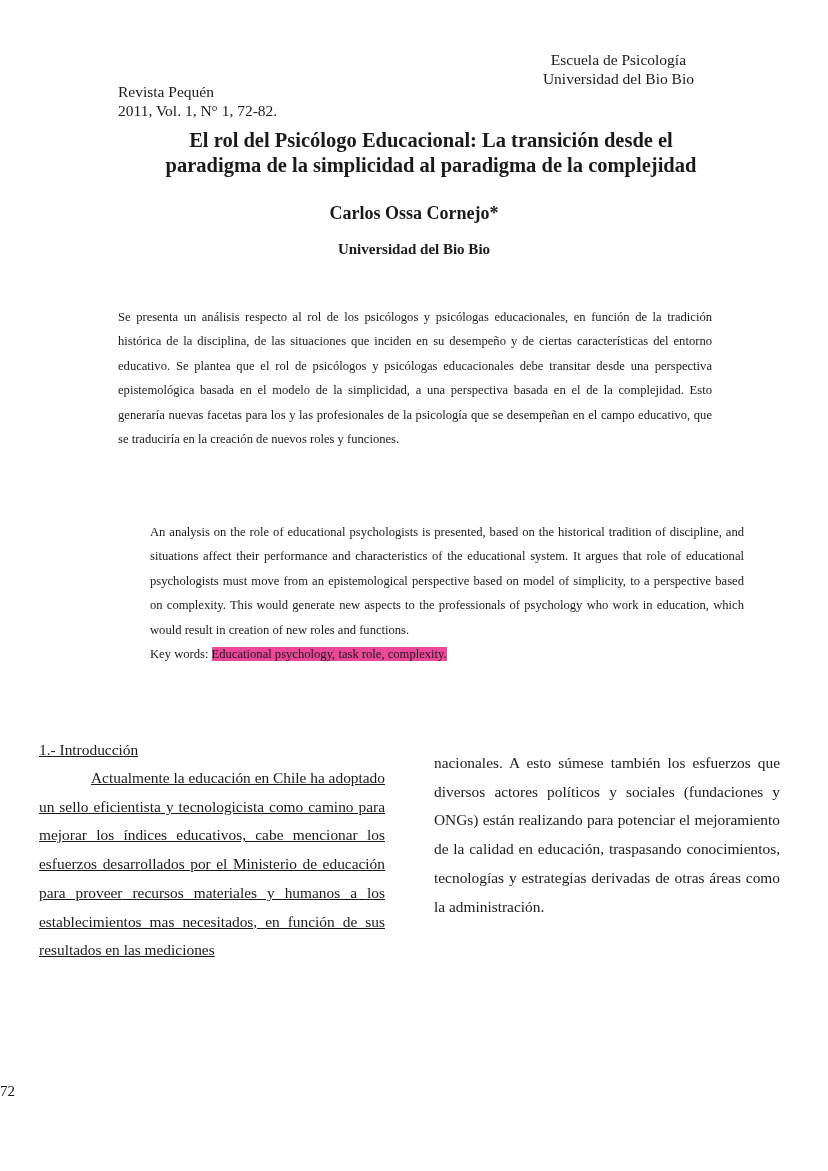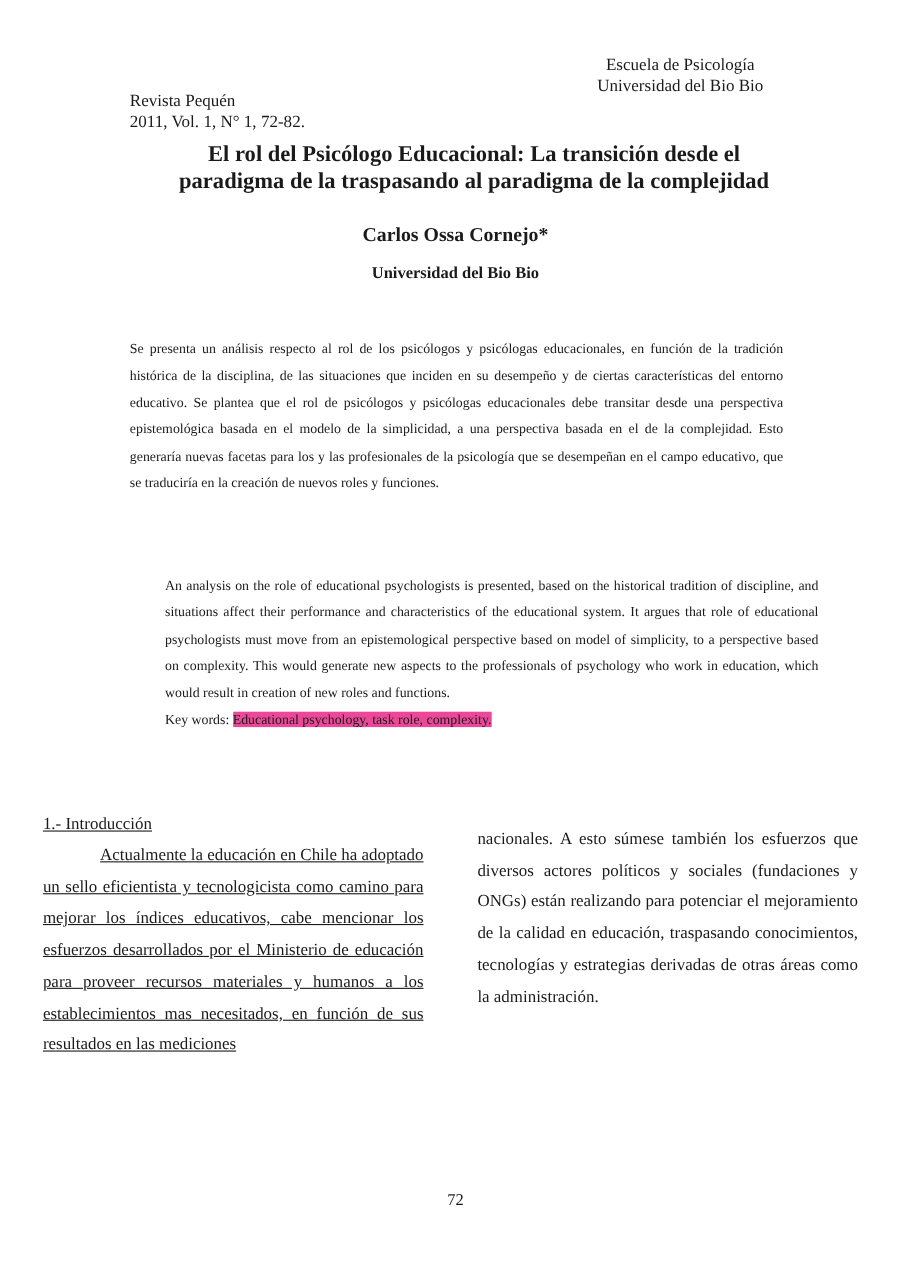--- a/index.html
+++ b/index.html
@@ -86,42 +86,42 @@
     .hl-underline {
       background: linear-gradient(to bottom, transparent 62%, #c8dcf0 62%, #c8dcf0 92%, transparent 92%);
       border-radius: 4px;
       box-decoration-break: clone;
       -webkit-box-decoration-break: clone;
       padding-right: 8px;
     }
     .page-number {
       position: absolute;
       left: 0; width: 828px; top: 1083px;
-      text-align: center;
+      text-align: left;
       font-size: 15px;
     }
   </style>
 </head>
 <body>
 
 <div class="page">
 
   <div class="header-left">
     <div>Revista Pequén</div>
     <div>2011, Vol. 1, N° 1, 72-82.</div>
   </div>
 
   <div class="header-right">
     <div>Escuela de Psicología</div>
     <div>Universidad del Bio Bio</div>
   </div>
 
   <div class="title">
     <div>El rol del Psicólogo Educacional: La transición desde el</div>
-    <div>paradigma de la traspasando al paradigma de la complejidad</div>
+    <div>paradigma de la simplicidad al paradigma de la complejidad</div>
   </div>
 
   <div class="author">Carlos Ossa Cornejo*</div>
   <div class="affiliation">Universidad del Bio Bio</div>
 
   <div class="abstract abstract-es">
     <p>Se presenta un análisis respecto al rol de los psicólogos y psicólogas educacionales, en función de la tradición histórica de la disciplina, de las situaciones que inciden en su desempeño y de ciertas características del entorno educativo. Se plantea que el rol de  psicólogos y psicólogas educacionales debe transitar desde una perspectiva epistemológica basada en el modelo de la simplicidad, a una perspectiva basada en el de la complejidad. Esto generaría nuevas facetas para los y las profesionales de la psicología que se desempeñan en el campo educativo, que se traduciría en la creación de nuevos roles y funciones.</p>
   </div>
 
   <div class="abstract abstract-en">

